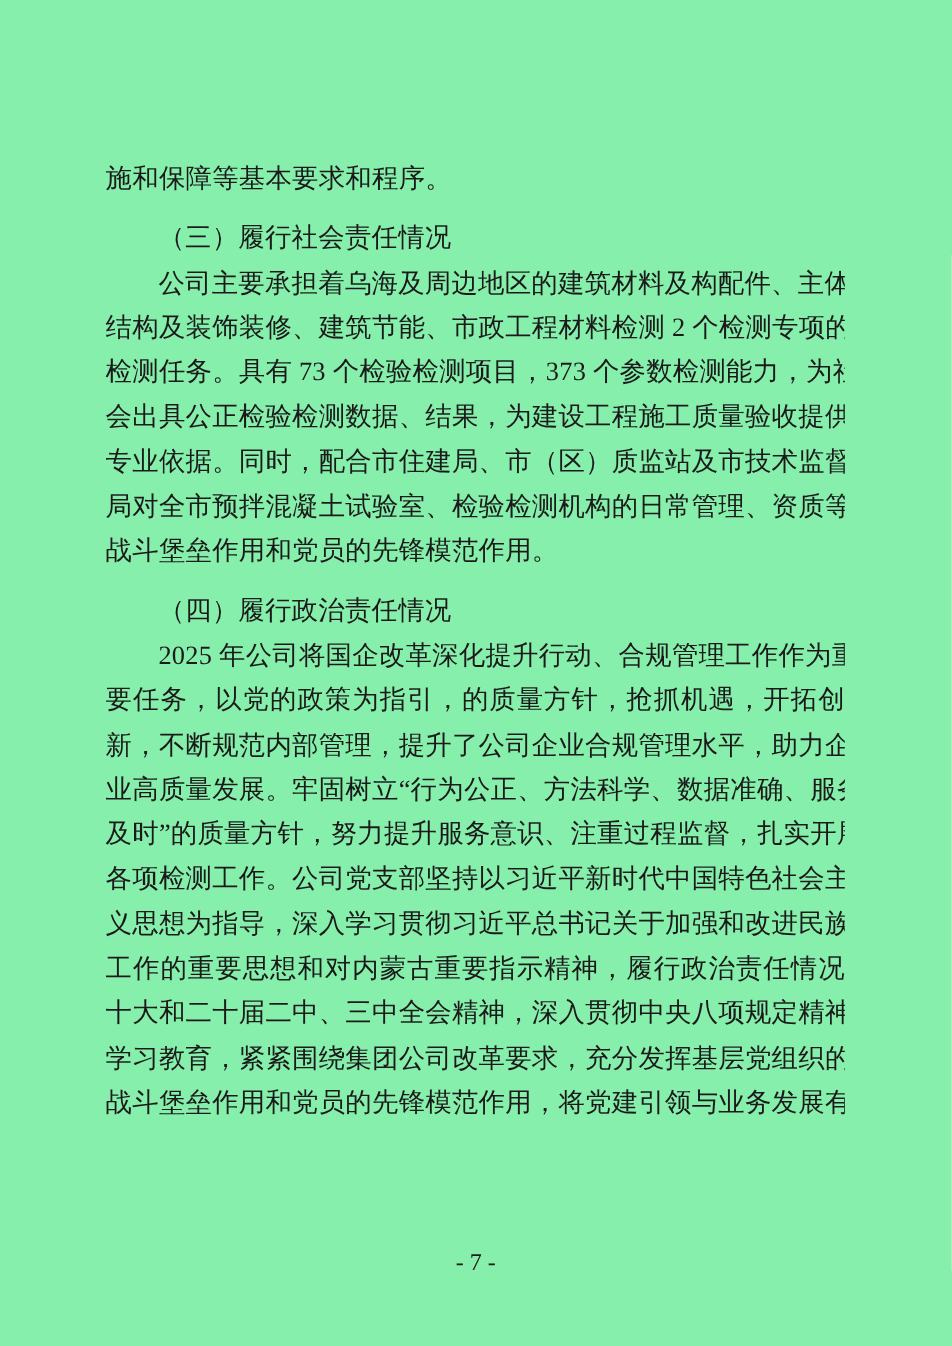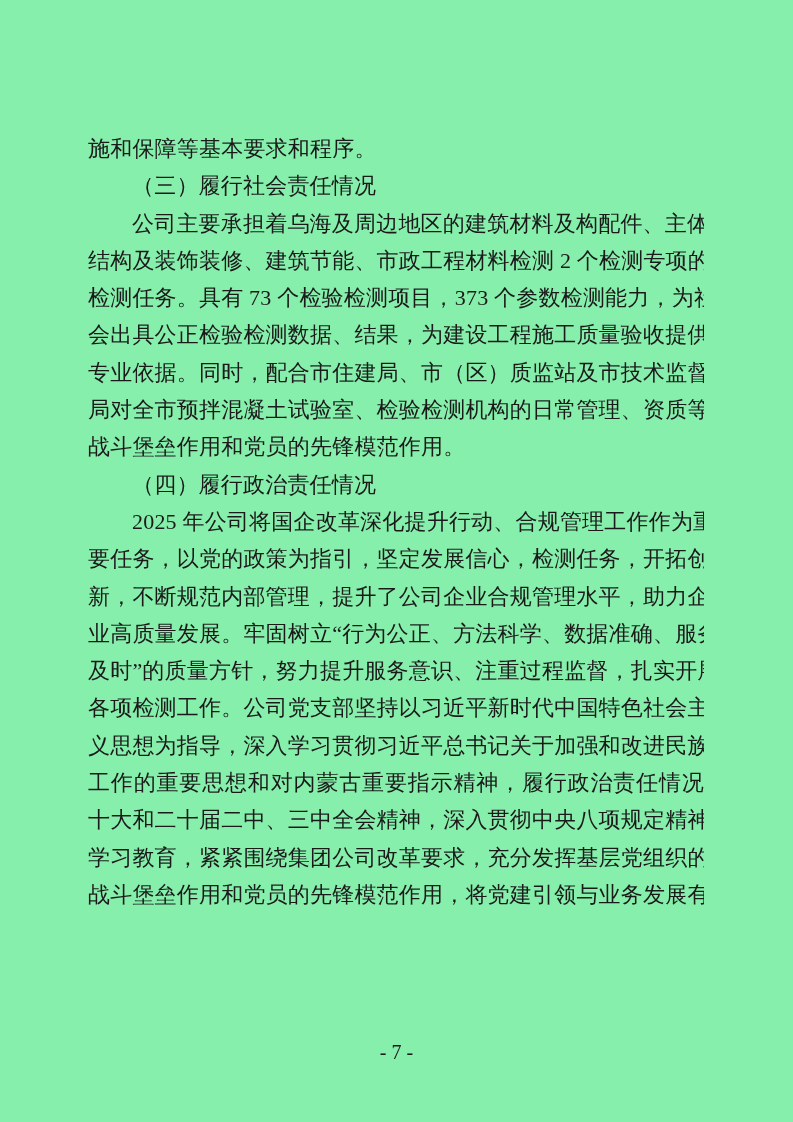--- a/index.html
+++ b/index.html
@@ -38,20 +38,21 @@
     text-align: left;
     text-align-last: left;
   }
   .line.indent {
     text-indent: 2em;
   }
   .line.kaiti {
     text-align: right;
     text-align-last: left;
     font-family: "Liberation Serif", "DejaVu Serif", serif;
+    margin-top: 12px;
   }
   .line.heading {
     text-align: left;
     text-align-last: left;
     font-family: "Liberation Sans", "DejaVu Sans", sans-serif;
     font-weight: 700;
     letter-spacing: 1px;
   }
   .footer {
     position: absolute;
@@ -76,21 +77,21 @@
       <div class="line kaiti indent">（三）履行社会责任情况</div>
       <div class="line body indent">公司主要承担着乌海及周边地区的建筑材料及构配件、主体</div>
       <div class="line body">结构及装饰装修、建筑节能、市政工程材料检测 2 个检测专项的</div>
       <div class="line body">检测任务。具有 73 个检验检测项目，373 个参数检测能力，为社</div>
       <div class="line body">会出具公正检验检测数据、结果，为建设工程施工质量验收提供</div>
       <div class="line body">专业依据。同时，配合市住建局、市（区）质监站及市技术监督</div>
       <div class="line body">局对全市预拌混凝土试验室、检验检测机构的日常管理、资质等</div>
       <div class="line body end">战斗堡垒作用和党员的先锋模范作用。</div>
       <div class="line kaiti indent">（四）履行政治责任情况</div>
       <div class="line body indent">2025 年公司将国企改革深化提升行动、合规管理工作作为重</div>
-      <div class="line body">要任务，以党的政策为指引，坚定发展信心，检测任务，开拓创</div>
+      <div class="line body">要任务，以党的政策为指引，的质量方针，抢抓机遇，开拓创</div>
       <div class="line body">新，不断规范内部管理，提升了公司企业合规管理水平，助力企</div>
       <div class="line body">业高质量发展。牢固树立“行为公正、方法科学、数据准确、服务</div>
       <div class="line body">及时”的质量方针，努力提升服务意识、注重过程监督，扎实开展</div>
       <div class="line body">各项检测工作。公司党支部坚持以习近平新时代中国特色社会主</div>
       <div class="line body">义思想为指导，深入学习贯彻习近平总书记关于加强和改进民族</div>
       <div class="line body">工作的重要思想和对内蒙古重要指示精神，履行政治责任情况</div>
       <div class="line body">十大和二十届二中、三中全会精神，深入贯彻中央八项规定精神</div>
       <div class="line body">学习教育，紧紧围绕集团公司改革要求，充分发挥基层党组织的</div>
       <div class="line body">战斗堡垒作用和党员的先锋模范作用，将党建引领与业务发展有</div>
     </div>

